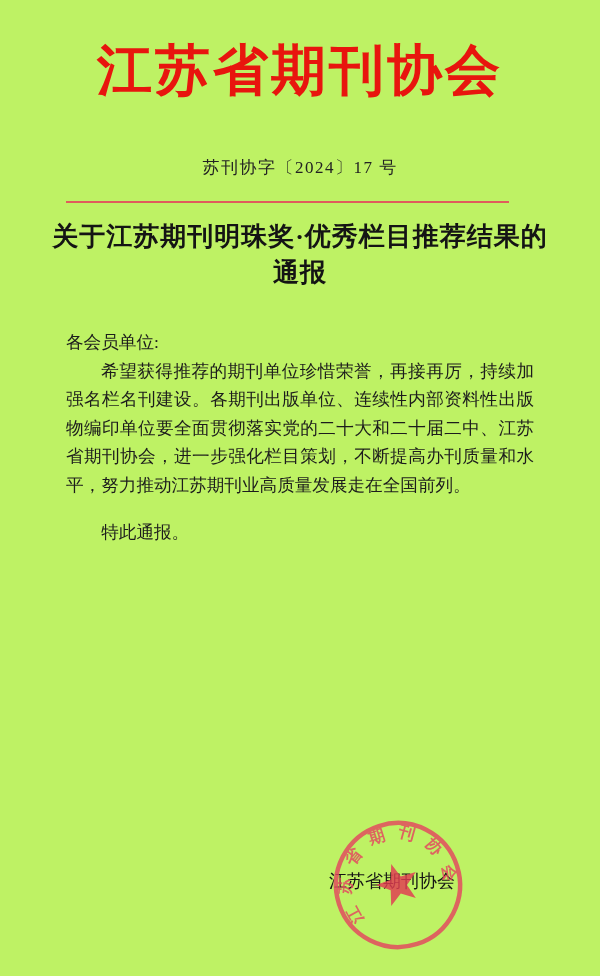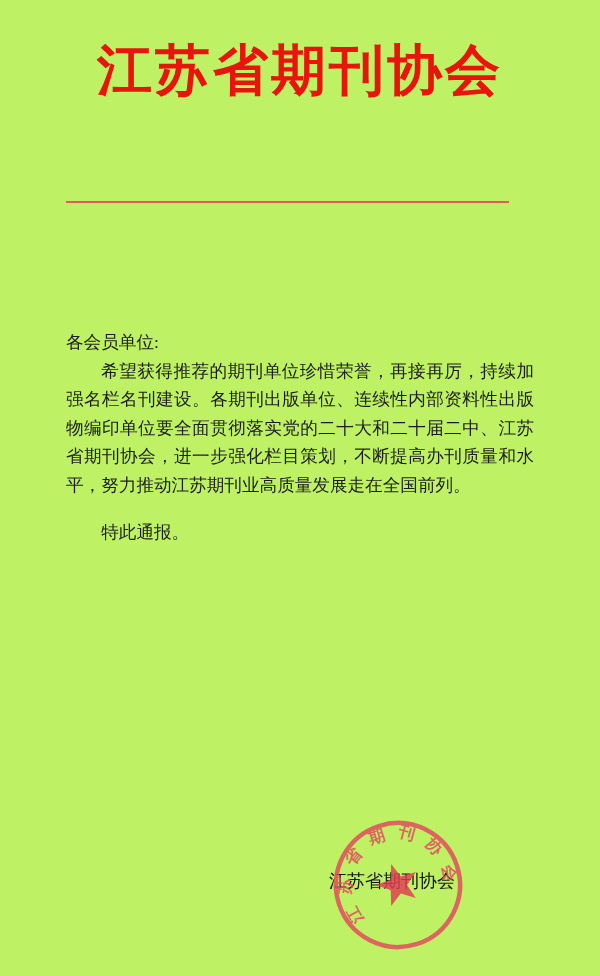--- a/index.html
+++ b/index.html
@@ -43,23 +43,28 @@
     z-index:2; opacity:0.82;
   }
 </style>
 </head>
 <body>
 
 <div class="page">
 
   <div class="letterhead">江苏省期刊协会</div>
 
+  <div class="doc-number">苏刊协字〔2024〕17 号</div>
 
   <div class="divider"></div>
 
+  <h1 class="title">
+    <span>关于江苏期刊明珠奖·优秀栏目推荐结果的</span><br>
+    <span>通报</span>
+  </h1>
 
   <div class="body-text">
     <p class="salutation">各会员单位:</p>
     <p>希望获得推荐的期刊单位珍惜荣誉，再接再厉，持续加强名栏名刊建设。各期刊出版单位、连续性内部资料性出版物编印单位要全面贯彻落实党的二十大和二十届二中、江苏省期刊协会，进一步强化栏目策划，不断提高办刊质量和水平，努力推动江苏期刊业高质量发展走在全国前列。</p>
     <p class="closing">特此通报。</p>
   </div>
 
   <div class="signature">
     <div>江苏省期刊协会</div>
   </div>

